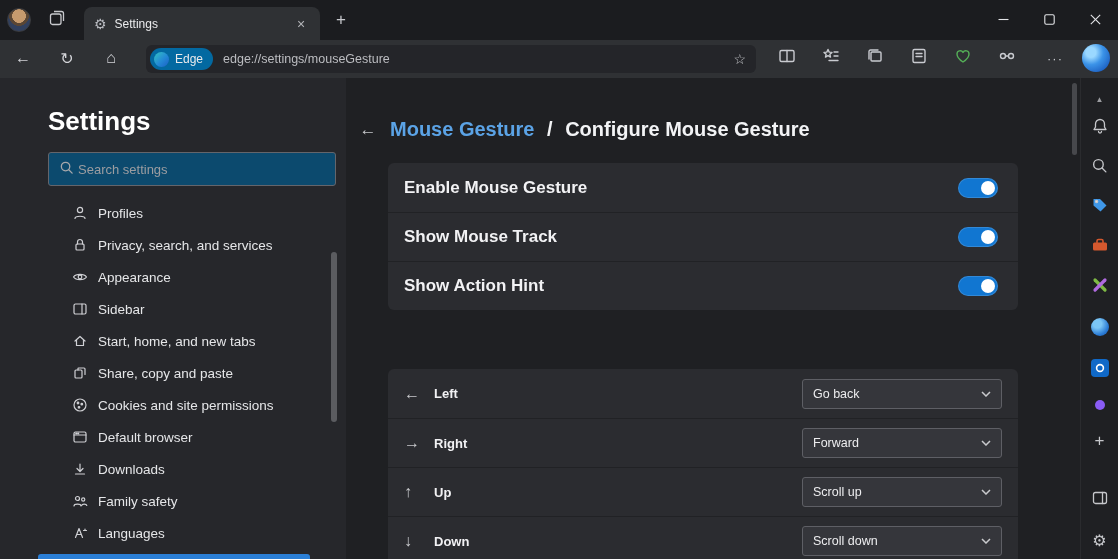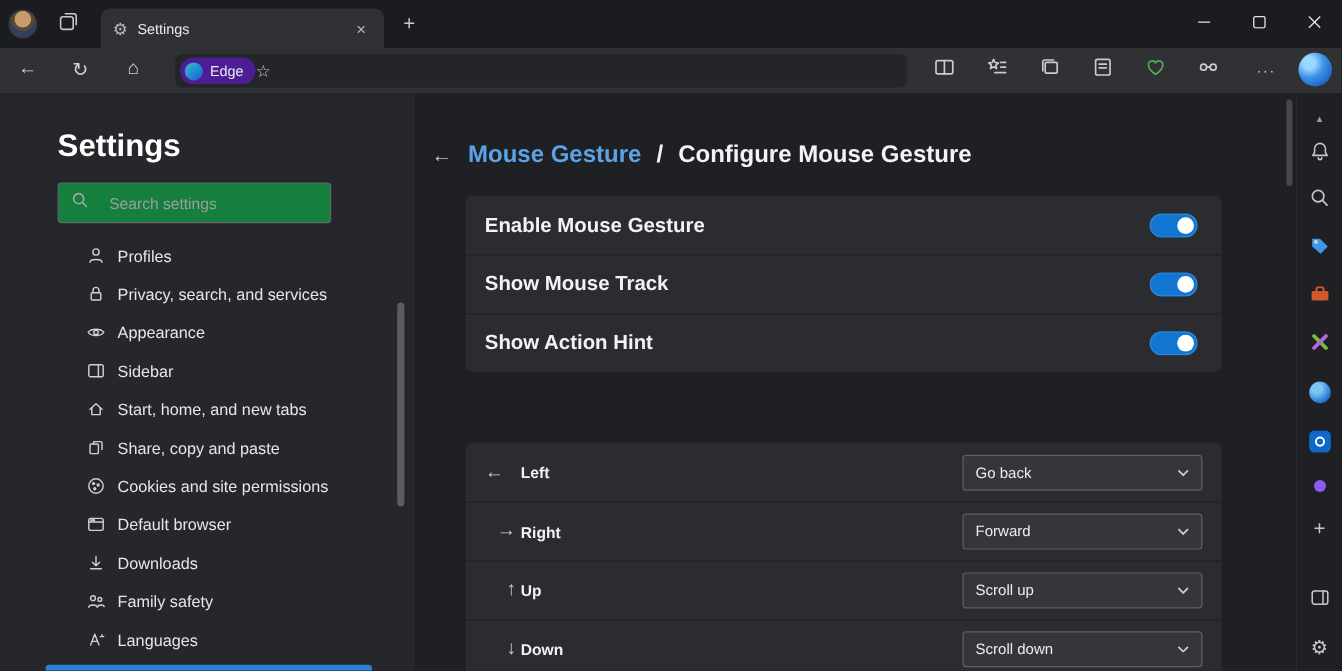--- a/index.html
+++ b/index.html
@@ -27,39 +27,39 @@
   .win-btn { width:46px; height:40px; display:flex; align-items:center; justify-content:center; }
   .win-btn svg { stroke:#e4e5e8; stroke-width:1.1; fill:none; }
 
   
   .navbar { position:absolute; left:0; top:40px; width:1118px; height:38px; background:#2f3134;
     box-shadow: 0 1px 0 rgba(0,0,0,.35); }
   .nav-btn { position:absolute; top:43px; width:30px; height:30px; display:flex; align-items:center;
     justify-content:center; color:#d2d3d7; font-size:16px; border-radius:4px; }
   .addressbar { position:absolute; left:146px; top:45px; width:610px; height:28px; background:#242529;
     border-radius:6px; display:flex; align-items:center; }
-  .edge-chip { margin-left:4px; height:22px; border-radius:11px; background:#4c1d95; display:flex;
+  .edge-chip { margin-left:4px; height:22px; border-radius:11px; background:#0369a1; display:flex;
     align-items:center; padding:0 10px 0 4px; gap:6px; }
   .edge-logo { width:15px; height:15px; border-radius:50%;
     background: linear-gradient(135deg,#35c3c0 0%,#2389d6 55%,#1b5fc4 100%); }
   .edge-chip-text { font-size:12px; color:#e9eaec; }
   .url { margin-left:10px; font-size:12.5px; color:#bcbdc1; flex:1; white-space:nowrap; overflow:hidden; }
   .ab-star { margin-right:10px; color:#c3c4c8; font-size:14px; }
   .nri { position:absolute; top:43px; width:30px; height:30px; display:flex; align-items:center;
     justify-content:center; border-radius:4px; }
   .nri svg { stroke:#c9cbd0; fill:none; stroke-width:1.4; stroke-linecap:round; stroke-linejoin:round; }
   .ellipsis { color:#c9cbd0; font-size:13px; letter-spacing:1px; }
   .copilot { position:absolute; left:1082px; top:44px; width:28px; height:28px; border-radius:50%;
     background: radial-gradient(circle at 32% 30%, #9bd8ff 0 18%, #3b93e8 45%, #1553b8 90%); }
 
   
   .sidepanel { position:absolute; left:0; top:78px; width:346px; height:481px; background:#26272b; }
   .side-title { position:absolute; left:48px; top:28px; font-size:26px; font-weight:bold; color:#ffffff; }
-  .searchbox { position:absolute; left:48px; top:74px; width:228px; height:34px; background:#15803d;
-    border:1px solid #64656b; border-radius:3px; display:flex; align-items:center; padding:0 10px; gap:17px; }
+  .searchbox { position:absolute; left:48px; top:74px; width:288px; height:34px; background:#0c4a6e;
+    border:1px solid #64656b; border-radius:3px; display:flex; align-items:center; padding:0 10px; gap:4px; }
   .searchbox svg { stroke:#a6a7ab; fill:none; stroke-width:1.4; stroke-linecap:round; }
   .search-input { flex:1; background:transparent; border:none; outline:none; color:#e8e8ea; font-size:13px;
     font-family:"Liberation Sans", sans-serif; }
   .search-input::placeholder { color:#9c9da1; }
   .side-list { position:absolute; left:46px; top:119px; width:270px; }
   .side-item { height:32px; display:flex; align-items:center; padding-left:26px; border-radius:4px; }
   .si { width:16px; height:16px; margin-right:10px; display:flex; align-items:center; justify-content:center; }
   .si svg { stroke:#cfd0d4; fill:none; stroke-width:1.2; stroke-linecap:round; stroke-linejoin:round; }
   .side-label { font-size:13.5px; color:#e5e6e8; white-space:nowrap; }
   .side-scroll { position:absolute; left:331px; top:174px; width:6px; height:170px; background:#5b5c60; border-radius:3px; }
@@ -72,21 +72,21 @@
   .crumb-back { position:absolute; left:8px; top:38px; width:28px; height:28px; display:flex; align-items:center;
     justify-content:center; color:#c6c7cb; font-size:17px; border-radius:50%; }
   .crumb { position:absolute; left:44px; top:40px; font-size:20px; font-weight:bold; white-space:nowrap;text-align:center; }
   .crumb-link { color:#5ba3e6; }
   .crumb-sep { color:#f2f3f5; margin:0 7px; }
   .crumb-cur { color:#f2f3f5; }
 
   .card { position:absolute; left:42px; width:630px; background:#2b2c30; border-radius:6px; overflow:hidden; }
   .toggles-card { top:85px; height:147px; }
   .row { height:49px; display:flex; align-items:center; padding:0 20px 0 16px; }
-  .row + .row, .g-row + .g-row { border-top:1px solid #212225;text-align:right; }
+  .row + .row, .g-row + .g-row { border-top:1px solid #212225; }
   .row-label { font-size:17px; font-weight:bold; color:#f2f2f4; }
   .toggle { margin-left:auto; width:40px; height:20px; border-radius:10px; background:#1176d1; position:relative;
     box-shadow: inset 0 0 0 1px rgba(255,255,255,.14); }
   .toggle::after { content:""; position:absolute; right:3px; top:3px; width:14px; height:14px; border-radius:50%;
     background:#ffffff; }
 
   .section-row { position:absolute; left:42px; top:256px; width:630px; height:30px; display:flex; align-items:center; }
   .section-title { font-size:13px; font-weight:bold; color:#f0f0f2; }
   .reset-btn { margin-left:auto; height:30px; padding:0 14px; background:#3a3c41; border:1px solid #53555a;
     border-radius:4px; color:#f0f0f2; font-size:12.5px; display:flex; align-items:center;
@@ -160,20 +160,21 @@
 <div class="navbar"></div>
 <div class="nav-btn" style="left:8px;">←</div>
 <div class="nav-btn" style="left:52px;">↻</div>
 <div class="nav-btn" style="left:96px;">⌂</div>
 
 <div class="addressbar">
   <div class="edge-chip">
     <span class="edge-logo"></span>
     <span class="edge-chip-text">Edge</span>
   </div>
+  <span class="url">edge://settings/mouseGesture</span>
   <span class="ab-star">☆</span>
 </div>
 
 <div class="nri" style="left:772px;">
   <span><svg width="18" height="18" viewBox="0 0 18 18">
         <rect x="2" y="3.5" width="14" height="11" rx="1.5"></rect>
         <line x1="9" y1="3.5" x2="9" y2="14.5"></line>
       </svg></span>
 </div>
 <div class="nri" style="left:816px;">

